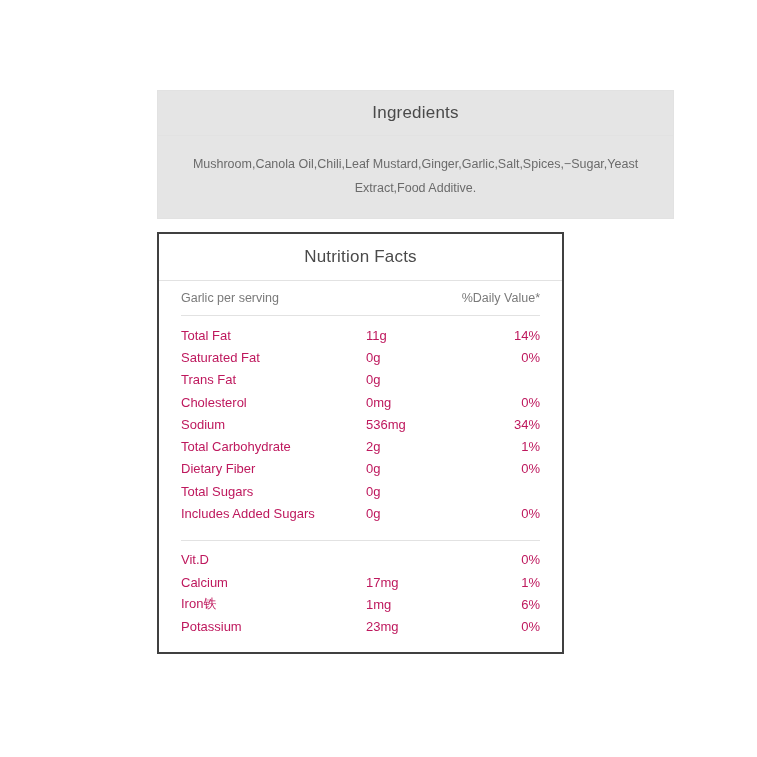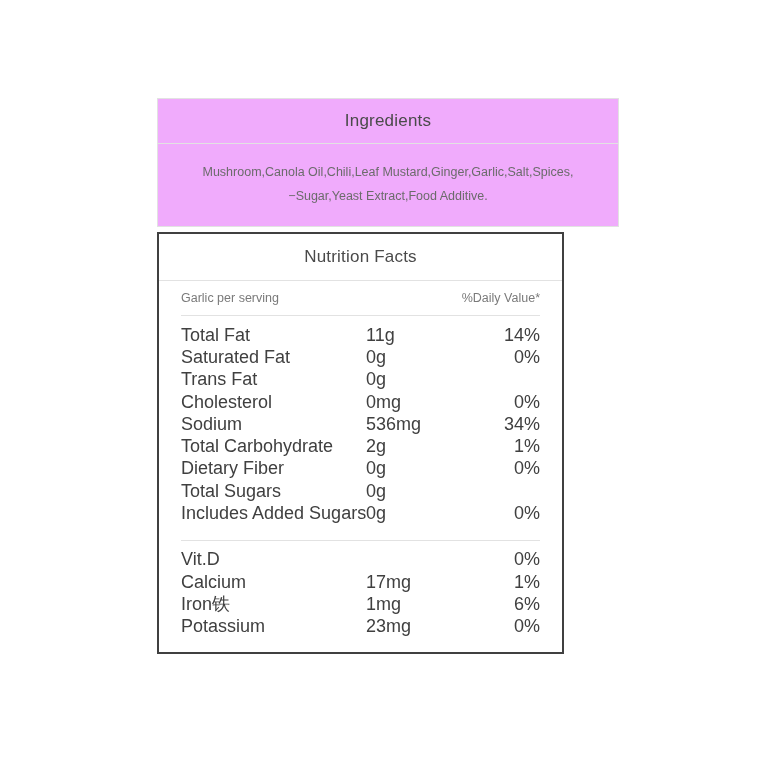--- a/index.html
+++ b/index.html
@@ -18,25 +18,25 @@
     position: relative;
     width: 757px;
     height: 757px;
     box-sizing: border-box;
   }
 
   
   .ingredients-panel {
     position: absolute;
     left: 157px;
-    top: 98px;
-    width: 462px;
+    top: 90px;
+    width: 517px;
     border: 1px solid #e2e2e2;
     box-sizing: border-box;
-    background: #f0abfc;
+    background: #e5e5e5;
   }
   .ingredients-title {
     text-align: center;
     font-size: 17px;
     color: #4a4a4a;
     padding: 12px 0 12px 0;
     border-bottom: 1px solid #e2e2e2;
     letter-spacing: 0.2px;
   }
   .ingredients-body {
@@ -77,22 +77,22 @@
     height: 1px;
     background: #e2e2e2;
     margin: 0 22px;
   }
   .nutrition-table {
     padding: 8px 22px 4px 22px;
   }
   .nrow {
     display: flex;
     align-items: center;
-    font-size: 18px;
-    color: #404040;
+    font-size: 13px;
+    color: #be185d;
     height: 22.3px;
   }
   .nrow .nname {
     width: 185px;
     flex: none;
     white-space: nowrap;
   }
   .nrow .nval {
     width: 135px;
     flex: none;

